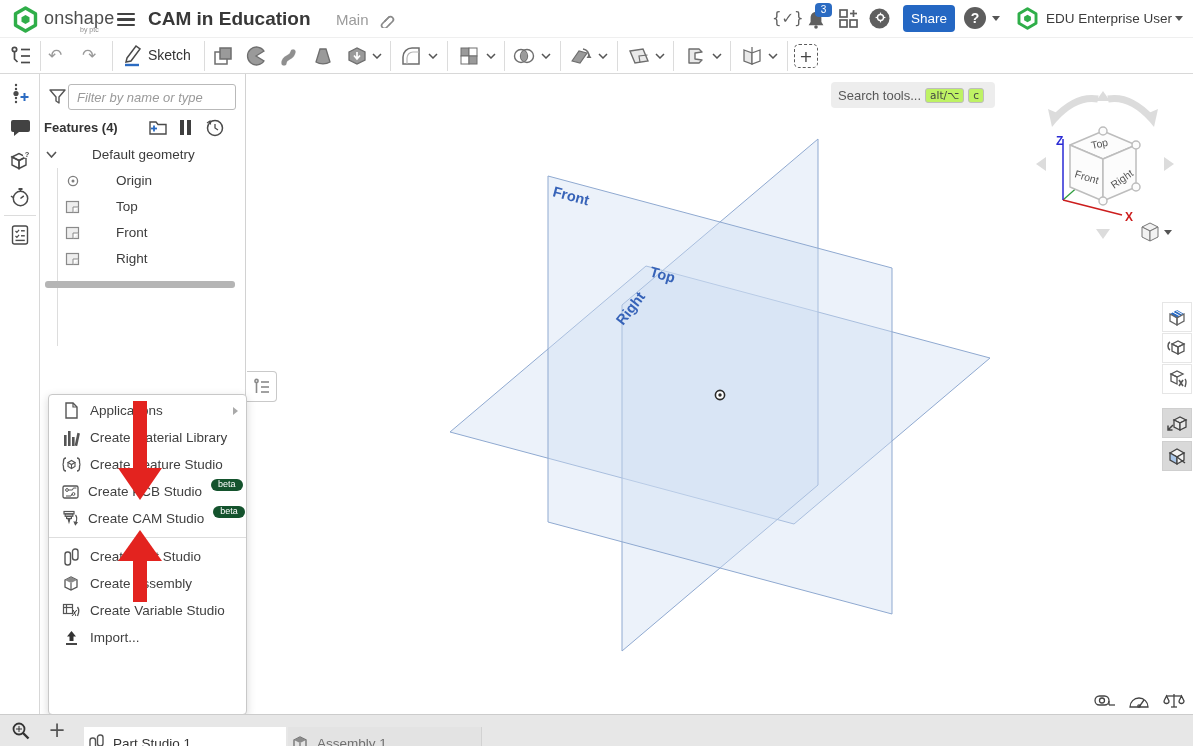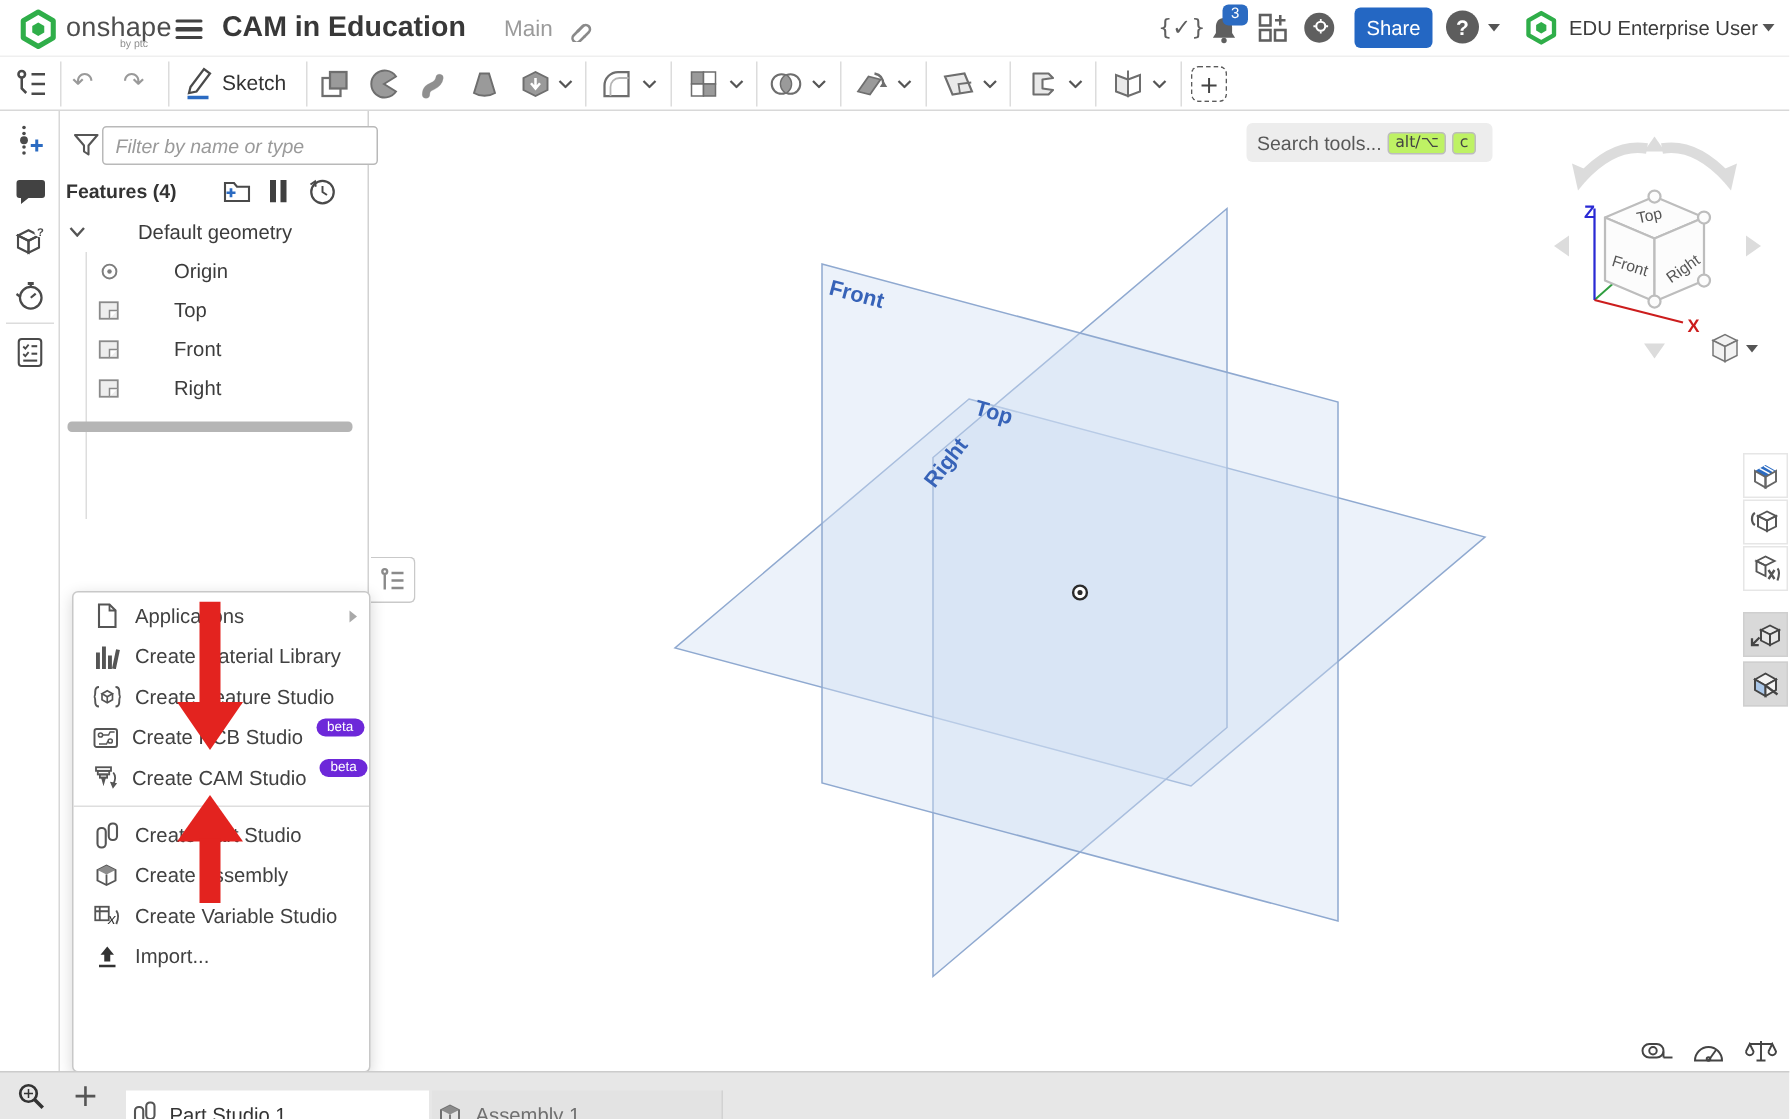--- a/index.html
+++ b/index.html
@@ -41,34 +41,34 @@
   .search-pill .stext { font-size:13px; color:#585858; }
   .kbd { font-family:"DejaVu Sans", sans-serif; font-size:10.5px; color:#444; background:#bef264; border:1px solid #bdbdbd;
          border-radius:3px; padding:0.5px 4px; }
 
   
   .leftstrip { position:absolute; left:0; top:74px; width:40px; height:640px; background:#fff; border-right:1px solid #d8d8d8; z-index:10; }
   .stripbtn { position:absolute; left:9px; width:22px; height:22px; display:flex; align-items:center; justify-content:center; }
 
   
   .panel { position:absolute; left:40px; top:74px; width:206px; height:640px; background:#fff; border-right:1px solid #d2d2d2; z-index:9; }
-  .filter-input { position:absolute; left:28px; top:10px; width:184px; height:26px; border:1px solid #b9b9b9; border-radius:3px;
+  .filter-input { position:absolute; left:28px; top:10px; width:168px; height:26px; border:1px solid #b9b9b9; border-radius:3px;
                   font-size:13px; padding:0 8px; font-family:"Liberation Sans", sans-serif; color:#444; }
   .filter-input::placeholder { font-style:italic; color:#9a9a9a; }
   .feat-header { position:absolute; left:4px; top:46px; font-size:13px; font-weight:bold; color:#333; }
   .tree-label { font-size:13.5px; color:#3c3c3c;margin-left:28px; }
   .rollback { position:absolute; left:5px; top:207px; width:190px; height:7px; background:#b5b5b5; border-radius:3px; }
 
   
   .menu { position:absolute; left:48px; top:394px; width:199px; height:321px; background:#fff; border:1px solid #c8c8c8;
           border-radius:4px; box-shadow:0 3px 10px rgba(0,0,0,.16); z-index:20; padding-top:2px; }
   .mitem { height:27px; display:flex; align-items:center; padding-left:13px; gap:9px; }
   .mitem .mlabel { font-size:13.5px; color:#414141; white-space:nowrap; }
   .mdivider { height:1px; background:#dedede; margin:5px 0; }
-  .beta { margin-left:auto; margin-right:5px; position:relative; top:-7px; background:#6d28d9; color:#fff; font-size:9px;
+  .beta { margin-left:auto; margin-right:5px; position:relative; top:-7px; background:#14532d; color:#fff; font-size:9px;
           padding:1.5px 7px; border-radius:8px; line-height:1; }
   .subcaret { margin-left:auto; margin-right:8px; width:0; height:0; border-top:4.5px solid transparent;
               border-bottom:4.5px solid transparent; border-left:5.5px solid #a9a9a9; }
   .micon { width:19px; display:flex; justify-content:center; }
 
   
   .redarrow { position:absolute; z-index:30; }
 
   
   .scene { position:absolute; left:246px; top:74px; width:947px; height:640px; background:#fff; z-index:1; }

